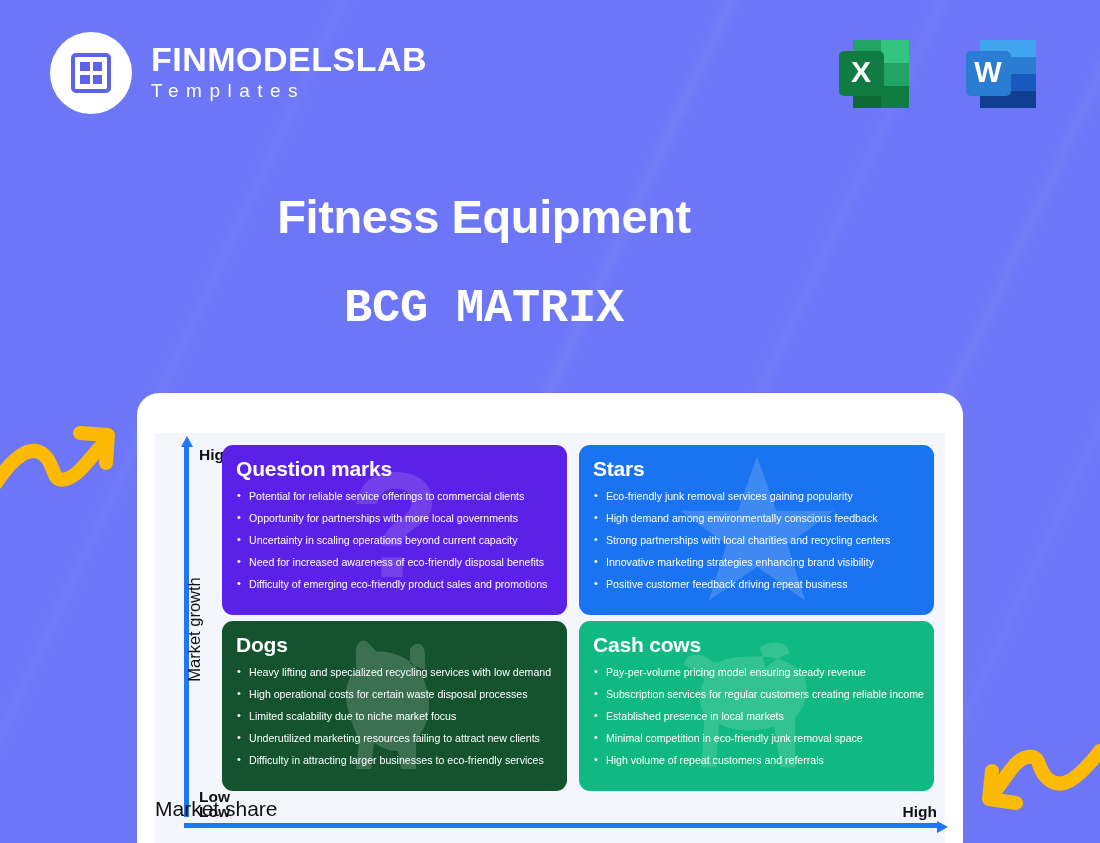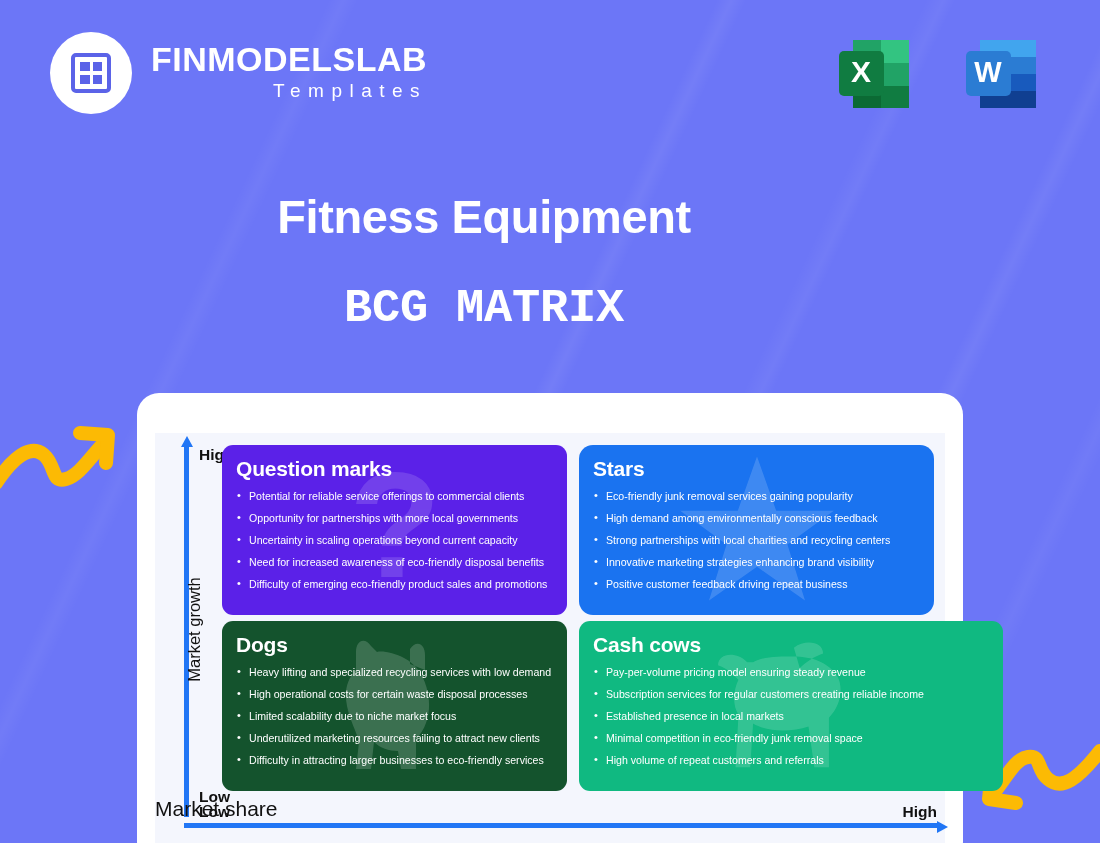--- a/index.html
+++ b/index.html
@@ -17,21 +17,21 @@
     background:
       linear-gradient(115deg, rgba(255,255,255,0) 48%, rgba(255,255,255,0.055) 49%, rgba(255,255,255,0) 50%),
       linear-gradient(115deg, rgba(255,255,255,0) 62%, rgba(255,255,255,0.045) 63.2%, rgba(255,255,255,0) 64%),
       linear-gradient(115deg, rgba(255,255,255,0) 22%, rgba(255,255,255,0.04) 23%, rgba(255,255,255,0) 24%),
       linear-gradient(115deg, rgba(255,255,255,0) 75%, rgba(255,255,255,0.05) 76%, rgba(255,255,255,0) 77%),
       linear-gradient(115deg, rgba(255,255,255,0) 86%, rgba(255,255,255,0.035) 87%, rgba(255,255,255,0) 88%);
     pointer-events:none;
   }
 
   
-  .header{ position:absolute; top:0; left:0; width:1100px; height:150px;text-align:right; }
+  .header{ position:absolute; top:0; left:0; width:1100px; height:150px; }
 
   .brand{ position:absolute; left:50px; top:32px; display:flex; align-items:center; gap:19px; }
   .brand-mark{
     width:82px; height:82px; border-radius:50%;
     background:#ffffff; display:flex; align-items:center; justify-content:center;
   }
   .brand-glyph{ width:40px; height:40px; }
   .brand-text{ display:flex; flex-direction:column; justify-content:center; }
   .brand-name{
     color:#ffffff; font-size:34px; font-weight:700; letter-spacing:0.5px;
@@ -99,23 +99,23 @@
     left:0; right:0; bottom:42px; text-align:left;
     color:#111111; font-weight:400; font-size:21px; position:absolute;
   }
 
   
   .quad{
     position:absolute; border-radius:11px; overflow:hidden;
     padding:12px 14px 10px 14px;
   }
   .quad-q { left:67px;  top:12px;  width:345px; height:170px; background:#5B21E8; }
-  .quad-s { left:424px; top:12px;  width:355px; height:170px; background:#1A73F0;border-radius:14px; }
+  .quad-s { left:424px; top:12px;  width:355px; height:170px; background:#1A73F0; }
   .quad-d { left:67px;  top:188px; width:345px; height:170px; background:#14532d; }
-  .quad-c { left:424px; top:188px; width:424px; height:170px; background:#10B981; }
+  .quad-c { left:424px; top:188px; width:355px; height:170px; background:#10B981; }
 
   .quad-title{
     position:relative; z-index:2; 
     color:#ffffff; font-size:21px; font-weight:700; letter-spacing:-0.2px;
     margin-bottom:10px;
   }
   .quad-list{ position:relative; z-index:2; list-style:none; }
   .quad-list li{
     position:relative; color:#ffffff; font-size:10.6px; font-weight:400;
     line-height:1.0; padding-left:13px; margin-bottom:11.5px; white-space:nowrap;

